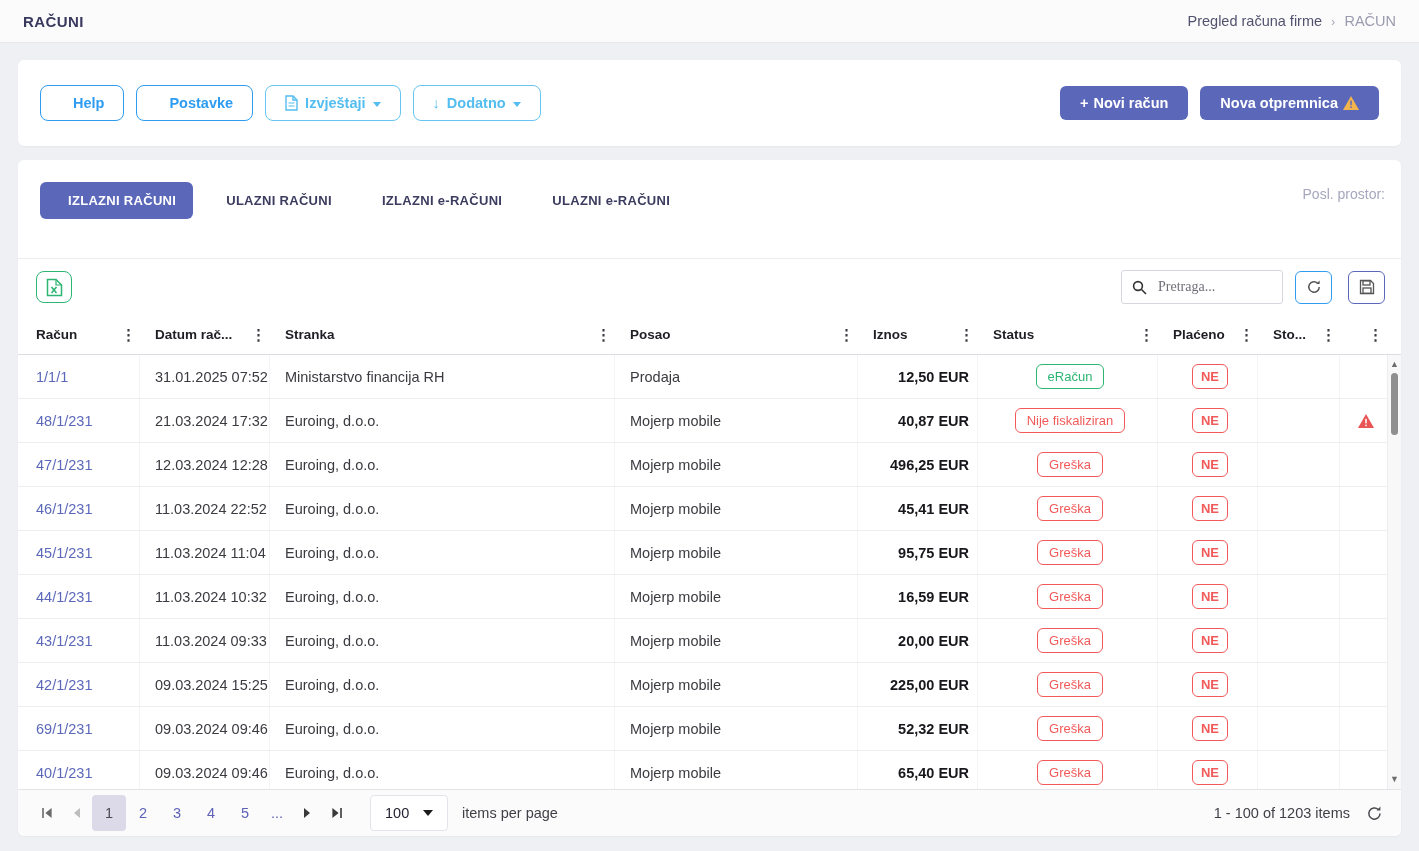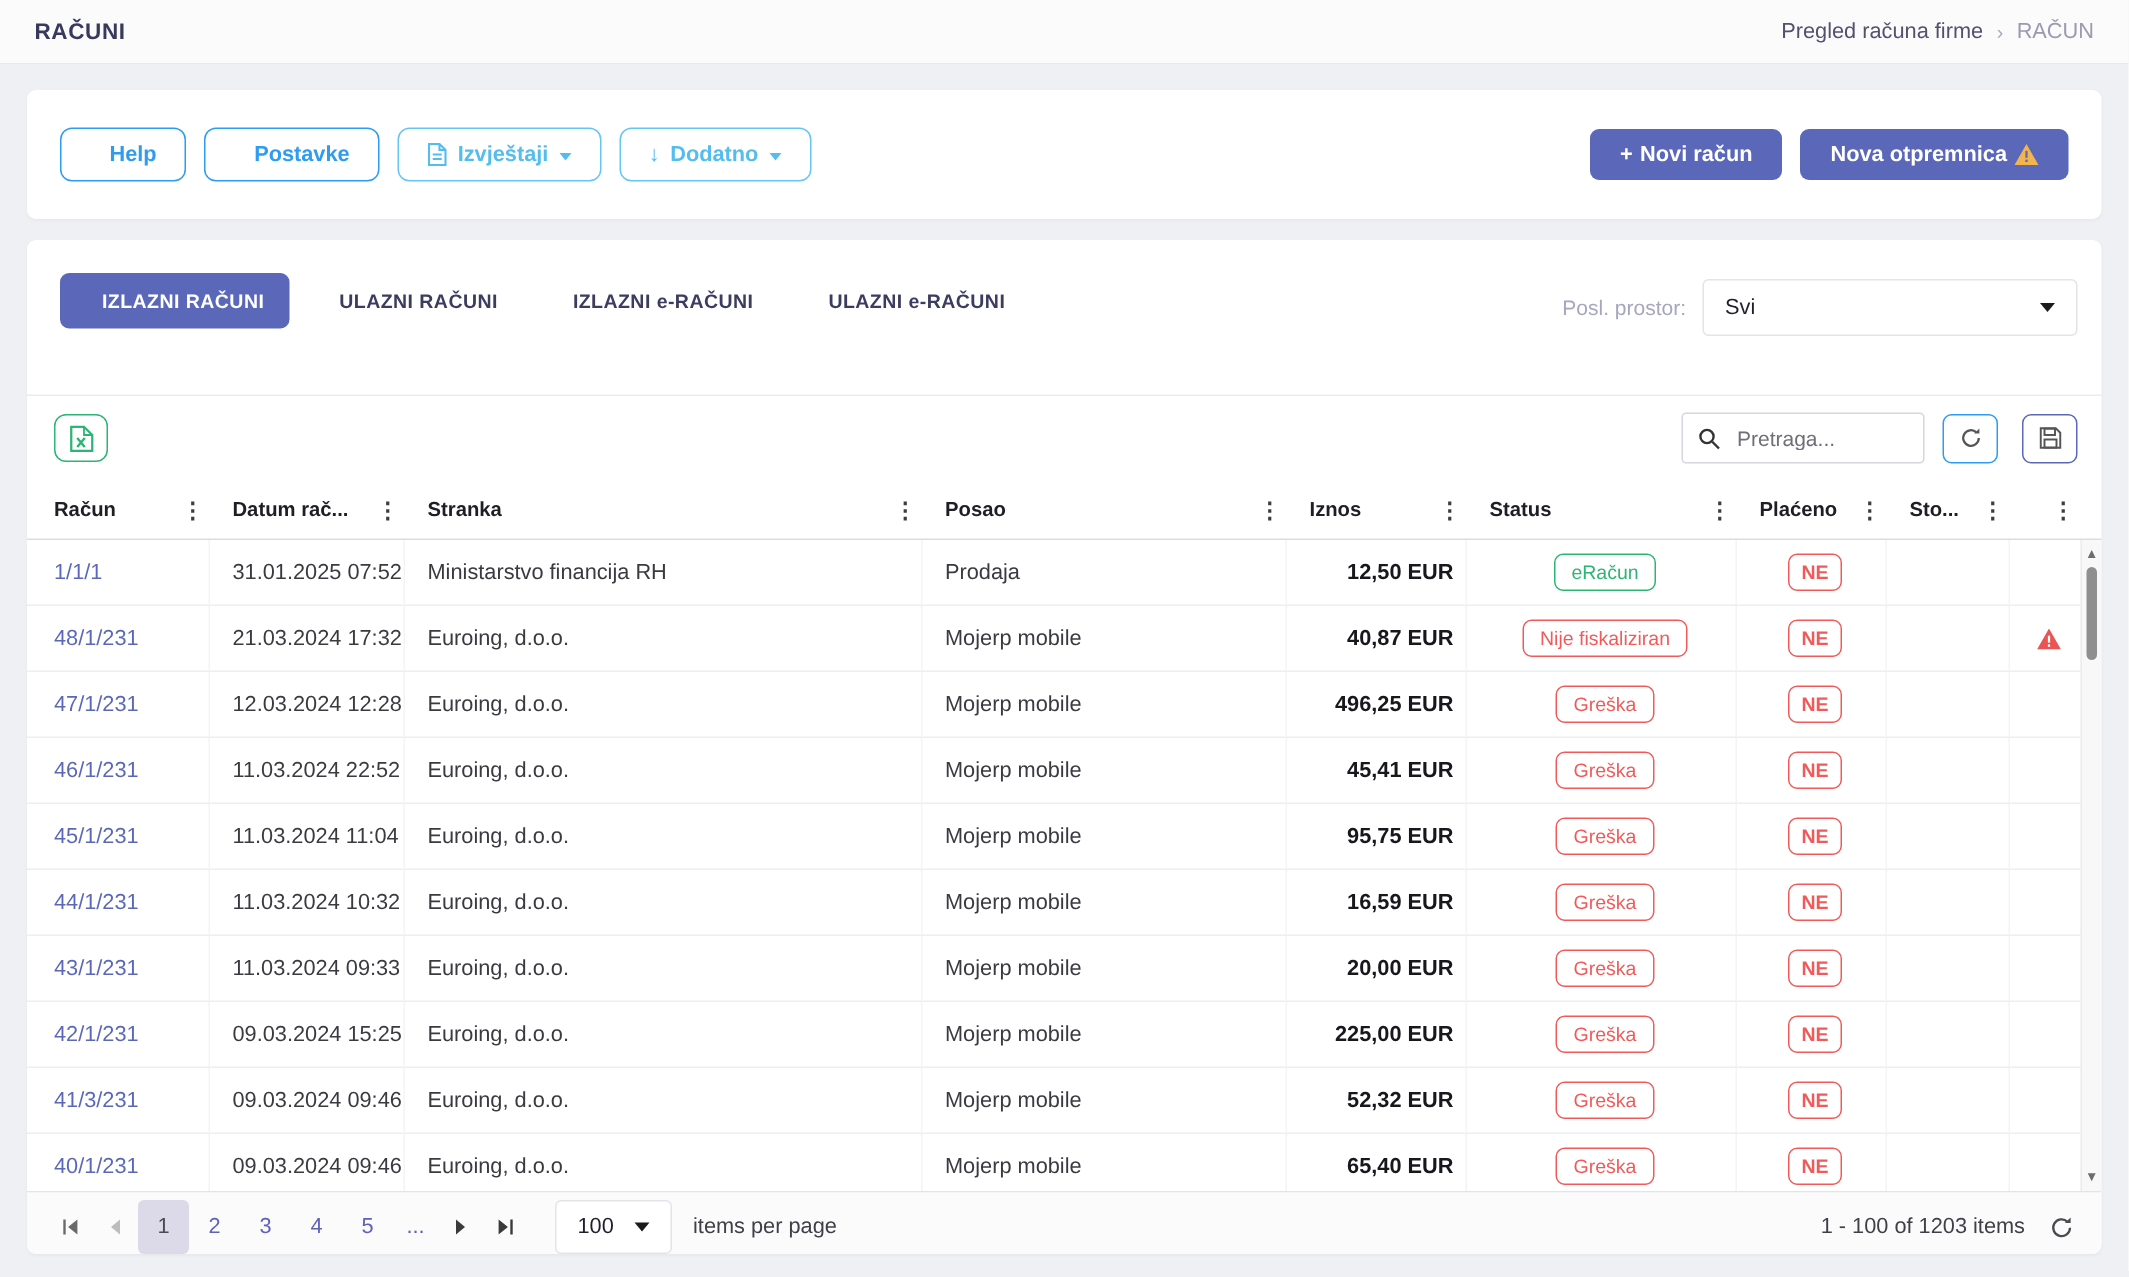--- a/index.html
+++ b/index.html
@@ -62,21 +62,21 @@
   .grid-toolbar {
     border-top:1px solid #ececf0; height:57px;
     display:flex; align-items:center; justify-content:space-between; padding:0 16px 0 18px;
   }
   .excel-btn { width:36px; height:32px; border:1px solid #2db573; border-radius:8px; background:#fff; display:grid; place-items:center; cursor:pointer; }
   .toolbar-right { display:flex; align-items:center; }
   .search-box {
     width:162px; height:34px; border:1px solid #d6d6de; border-radius:3px; background:#fff;
     display:flex; align-items:center; gap:9px; padding:0 10px; margin-right:12px;
   }
-  .search-box input { border:none; outline:none; width:110px; font-size:14px; font-family:Liberation Sans, sans-serif; color:#3a3a40; background:transparent; }
+  .search-box input { border:none; outline:none; width:110px; font-size:14px; font-family:Liberation Serif, serif; color:#3a3a40; background:transparent; }
   .search-box input::placeholder { color:#6f6f78; }
   .sq-btn { width:37px; height:33px; border-radius:6px; background:#fff; display:grid; place-items:center; cursor:pointer; }
   .refresh-btn { border:1px solid #2e9cf0; margin-right:16px; }
   .save-btn { border:1px solid #5b68ba; }
 
   
   .grid-header {
     display:flex; height:40px; align-items:center;
     border-bottom:1px solid #dcdce2; font-weight:bold; font-size:13.5px; color:#1e1e24;
   }
@@ -181,24 +181,20 @@
 
   <div class="tabs-bar">
     <div class="tabs" id="tabs">
         <div class="tab active">IZLAZNI RAČUNI</div>
         <div class="tab">ULAZNI RAČUNI</div>
         <div class="tab">IZLAZNI e-RAČUNI</div>
         <div class="tab">ULAZNI e-RAČUNI</div>
       </div>
     <div class="filter">
       <span class="filter-label">Posl. prostor:</span>
-      <div class="select">
-        <span>Svi</span>
-        <span class="sel-caret"></span>
-      </div>
     </div>
   </div>
 
   <div class="grid-toolbar">
     <button class="excel-btn">
       <span class="icon-svg">
         <svg width="17" height="19" viewBox="0 0 17 19" fill="none" stroke="#2db573">
           <path d="M1.5 1.5h8.5l5.5 5.5v10.5H1.5z" stroke-width="1.5"></path>
           <path d="M10 1.5V7h5.5" stroke-width="1.2"></path>
           <path d="M5.5 9l5 6M10.5 9l-5 6" stroke-width="1.6"></path>
@@ -415,21 +411,21 @@
             <span class="badge badge-red">Greška</span>
           </div>
           <div class="cell center" style="width: 100px;">
             <span class="badge-ne">NE</span>
           </div>
           <div class="cell" style="width: 82px;"></div>
           <div class="cell center" style="width: 47px;"></div>
         </div>
         <div class="row">
           <div class="cell racun" style="width: 122px;">
-            <a>41/3/231</a>
+            <a>69/1/231</a>
           </div>
           <div class="cell" style="width: 130px;">09.03.2024 09:46</div>
           <div class="cell" style="width: 345px;">Euroing, d.o.o.</div>
           <div class="cell" style="width: 243px;">Mojerp mobile</div>
           <div class="cell iznos" style="width: 120px;">52,32 EUR</div>
           <div class="cell center" style="width: 180px;">
             <span class="badge badge-red">Greška</span>
           </div>
           <div class="cell center" style="width: 100px;">
             <span class="badge-ne">NE</span>

